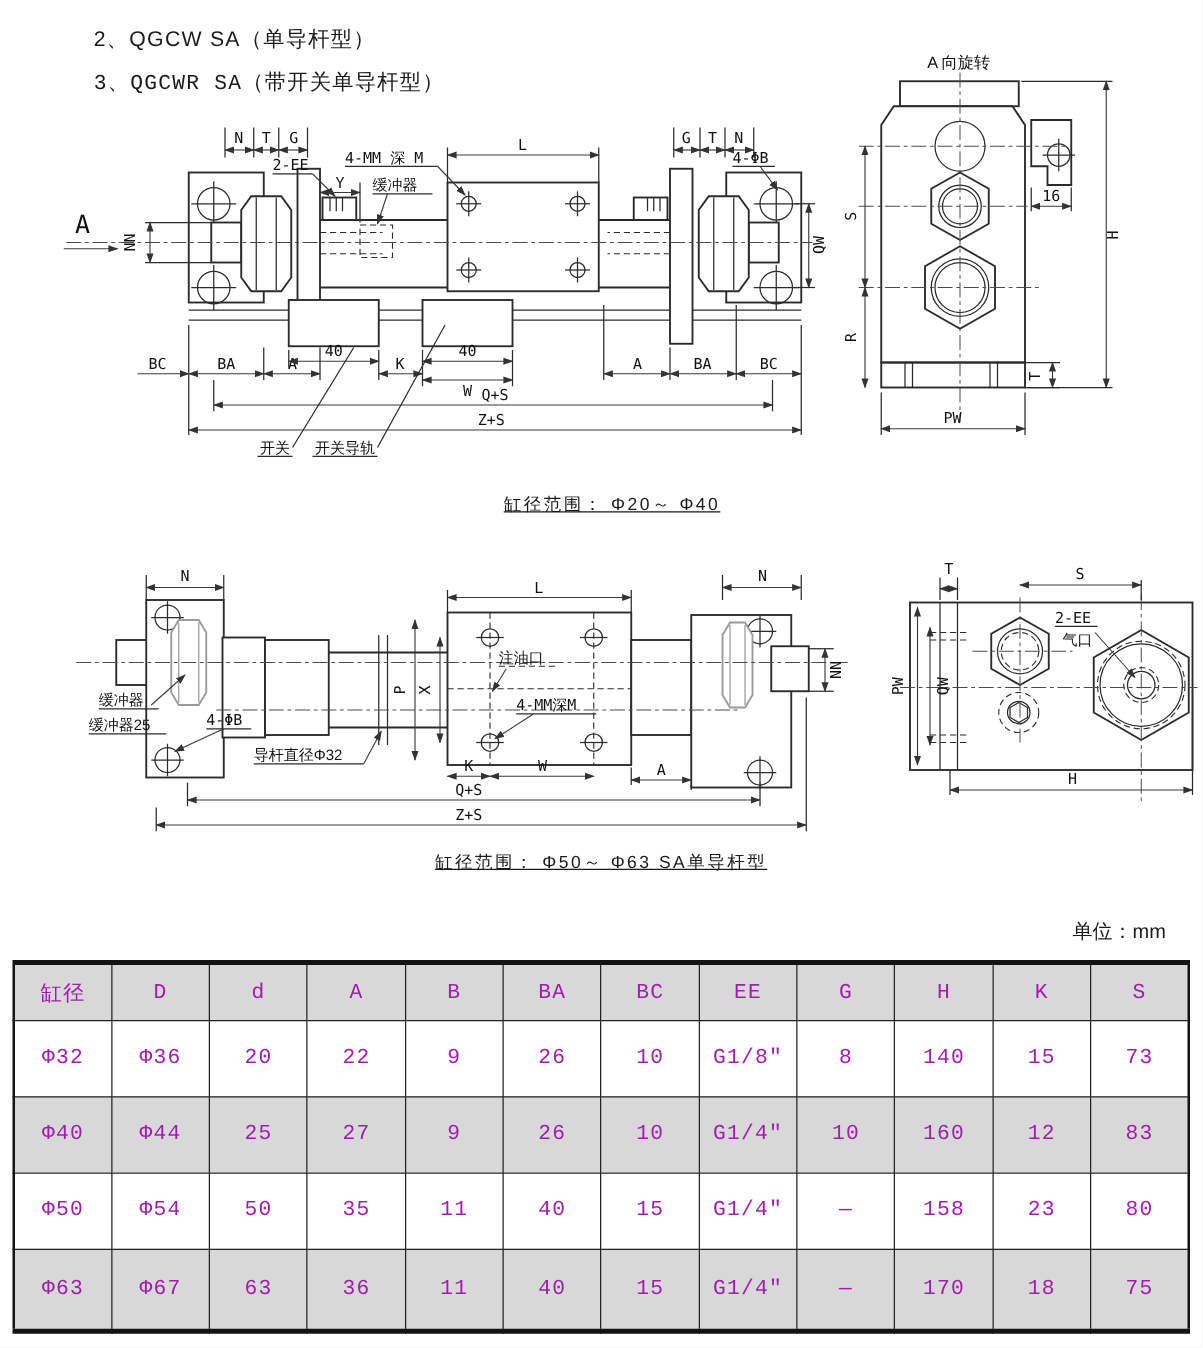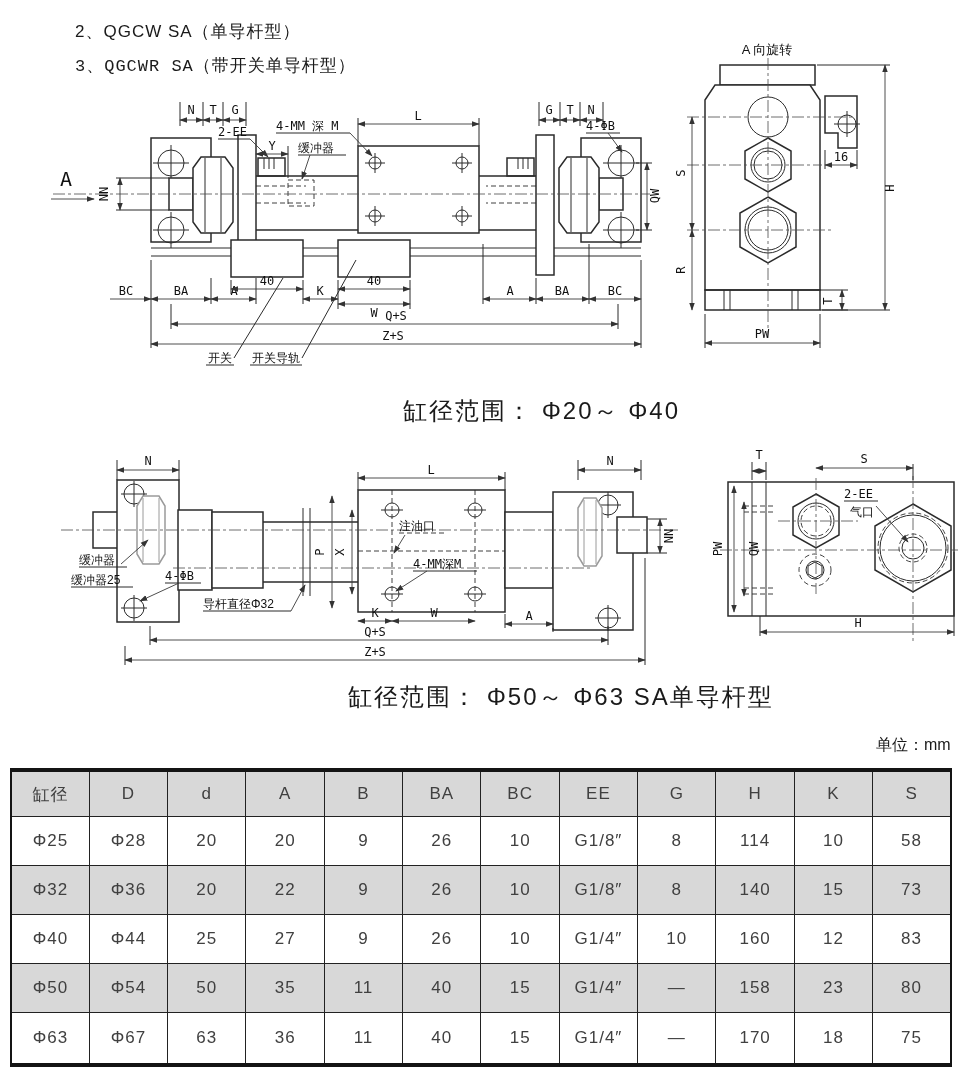--- a/index.html
+++ b/index.html
@@ -1,38 +1,38 @@
 <!DOCTYPE html>
 <html><head>
 <meta charset="utf-8">
 <style>
   html,body{margin:0;padding:0;background:#fff;}
   #page{position:relative;width:962px;height:1078px;background:#fff;outline:1px solid #ddd;overflow:hidden;
         font-family:"Liberation Sans",sans-serif;color:#111;}
   .ttl{position:absolute;font-size:17px;letter-spacing:1px;color:#1a1a1a;}
-  .cap{position:absolute;font-size:24px;letter-spacing:2px;color:#1a1a1a;}
+  .cap{position:absolute;font-size:14px;letter-spacing:2px;color:#1a1a1a;text-decoration:underline;}
   .unit{position:absolute;font-size:16px;color:#1a1a1a;}
   svg{position:absolute;overflow:visible;}
   svg .o{fill:none;stroke:#2b2b2b;stroke-width:1.5;stroke-linejoin:miter;}
   svg .of{fill:#fff;stroke:#2b2b2b;stroke-width:1.5;stroke-linejoin:miter;}
   svg .t{fill:none;stroke:#2b2b2b;stroke-width:1;}
   svg .d{fill:none;stroke:#3a3a3a;stroke-width:0.9;}
   svg .cl{fill:none;stroke:#4a4a4a;stroke-width:0.8;stroke-dasharray:12 3 3 3;}
   svg .hid{fill:none;stroke:#2b2b2b;stroke-width:0.9;stroke-dasharray:5 3;}
   svg .gy{stroke:#9a9a9a;}
   svg text{fill:#111;}
   .lb{font:12px "DejaVu Sans Mono",monospace;}
   .cn{font:12px "Liberation Sans",sans-serif;}
   .cns{font:13px "Liberation Sans",sans-serif;}
   .bigA{font:20px "DejaVu Sans Mono",monospace;}
   .mid{text-anchor:middle;}
   
   #spec{position:absolute;left:10px;top:768px;width:942px;height:299px;border-collapse:collapse;table-layout:fixed;
         border-top:4px solid #141414;border-bottom:4px solid #141414;border-left:2px solid #141414;border-right:2px solid #141414;
-        font-family:Liberation Sans, sans-serif;font-size:17px;color:#404040;}
+        font-family:Liberation Mono, monospace;font-size:17px;color:#a21caf;}
   #spec th,#spec td{border:1px solid #222;text-align:center;font-weight:normal;padding:0;letter-spacing:1px;}
   #spec thead th{background:#d8d8d8;height:44px;}
   #spec tbody tr{background:#fff;}
   #spec tbody tr:nth-child(even){background:#d8d8d8;}
 </style>
 </head>
 <body>
 
 <div id="page">
 
@@ -461,54 +461,40 @@
 
     <g class="t">
         <line x1="52" y1="170" x2="52" y2="190"></line>
         <line x1="246" y1="106" x2="246" y2="190"></line>
       </g>
     <line x1="52" y1="186" x2="246" y2="186" class="d" marker-start="url(#arr)" marker-end="url(#arr)"></line>
     <text x="150" y="181" class="lb mid">H</text>
   </svg>
 
   <div class="cap" style="left:348px;top:681px;">缸径范围： Φ50～ Φ63  SA单导杆型</div>
-  <div class="unit" style="left:876px;top:735px;">单位：mm</div>
+  <div class="unit" style="left:858px;top:735px;">单位：mm</div>
 
   <table id="spec">
     <thead>
       <tr>
         <th>缸径</th>
         <th>D</th>
         <th>d</th>
         <th>A</th>
         <th>B</th>
         <th>BA</th>
         <th>BC</th>
         <th>EE</th>
         <th>G</th>
         <th>H</th>
         <th>K</th>
         <th>S</th>
       </tr>
     </thead>
     <tbody>
-        <tr>
-          <td>Φ25</td>
-          <td>Φ28</td>
-          <td>20</td>
-          <td>20</td>
-          <td>9</td>
-          <td>26</td>
-          <td>10</td>
-          <td>G1/8″</td>
-          <td>8</td>
-          <td>114</td>
-          <td>10</td>
-          <td>58</td>
-        </tr>
         <tr>
           <td>Φ32</td>
           <td>Φ36</td>
           <td>20</td>
           <td>22</td>
           <td>9</td>
           <td>26</td>
           <td>10</td>
           <td>G1/8″</td>
           <td>8</td>

